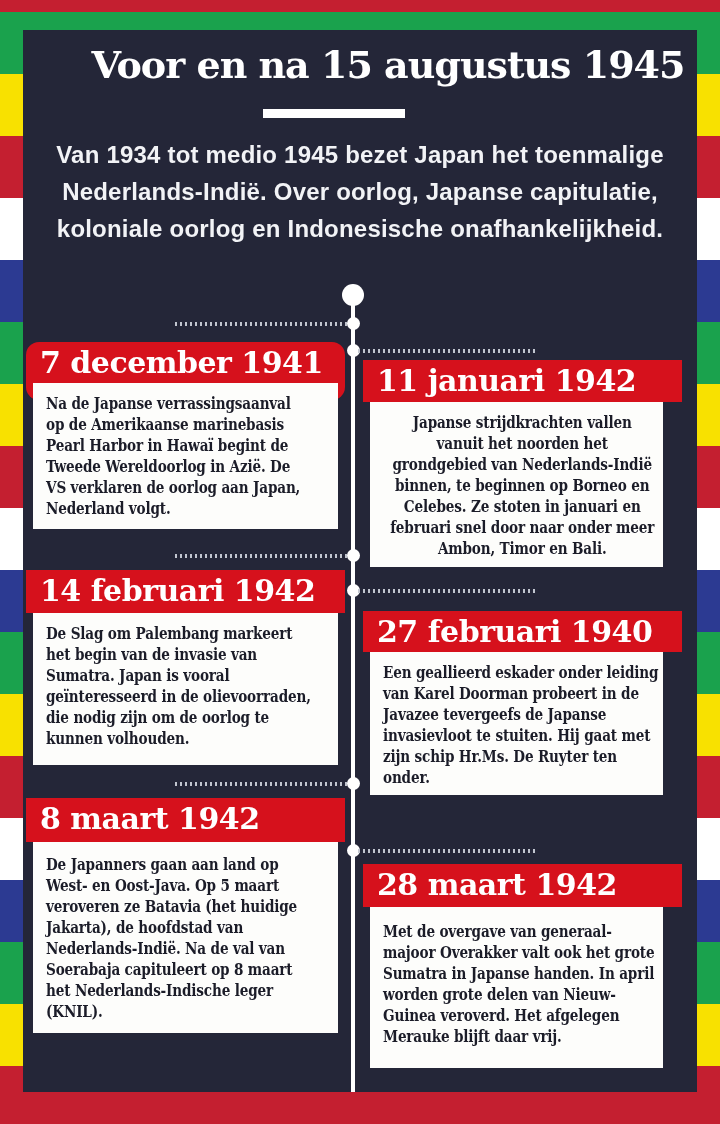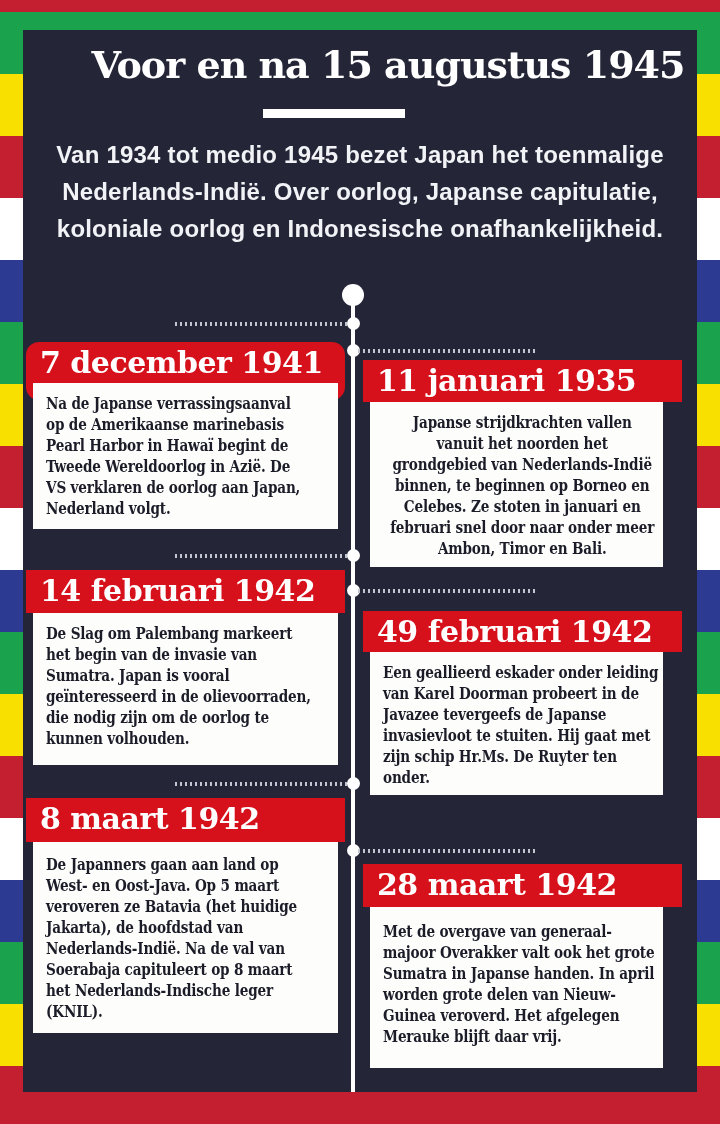--- a/index.html
+++ b/index.html
@@ -177,42 +177,42 @@
   <div class="card-header hdr-left hdr-1">7 december 1941</div>
   <div class="card-body bdy-left bdy-1">
     <div class="txt">Na de Japanse verrassingsaanval
 op de Amerikaanse marinebasis
 Pearl Harbor in Hawaï begint de
 Tweede Wereldoorlog in Azië. De
 VS verklaren de oorlog aan Japan,
 Nederland volgt.</div>
   </div>
 
-  <div class="card-header hdr-right hdr-2">11 januari 1935</div>
+  <div class="card-header hdr-right hdr-2">11 januari 1942</div>
   <div class="card-body bdy-right bdy-2">
     <div class="txt">Japanse strijdkrachten vallen
 vanuit het noorden het
 grondgebied van Nederlands-Indië
 binnen, te beginnen op Borneo en
 Celebes. Ze stoten in januari en
 februari snel door naar onder meer
 Ambon, Timor en Bali.</div>
   </div>
 
   <div class="card-header hdr-left hdr-3">14 februari 1942</div>
   <div class="card-body bdy-left bdy-3">
     <div class="txt">De Slag om Palembang markeert
 het begin van de invasie van
 Sumatra. Japan is vooral
 geïnteresseerd in de olievoorraden,
 die nodig zijn om de oorlog te
 kunnen volhouden.</div>
   </div>
 
-  <div class="card-header hdr-right hdr-4">49 februari 1942</div>
+  <div class="card-header hdr-right hdr-4">27 februari 1940</div>
   <div class="card-body bdy-right bdy-4">
     <div class="txt">Een geallieerd eskader onder leiding
 van Karel Doorman probeert in de
 Javazee tevergeefs de Japanse
 invasievloot te stuiten. Hij gaat met
 zijn schip Hr.Ms. De Ruyter ten
 onder.</div>
   </div>
 
   <div class="card-header hdr-left hdr-5">8 maart 1942</div>

